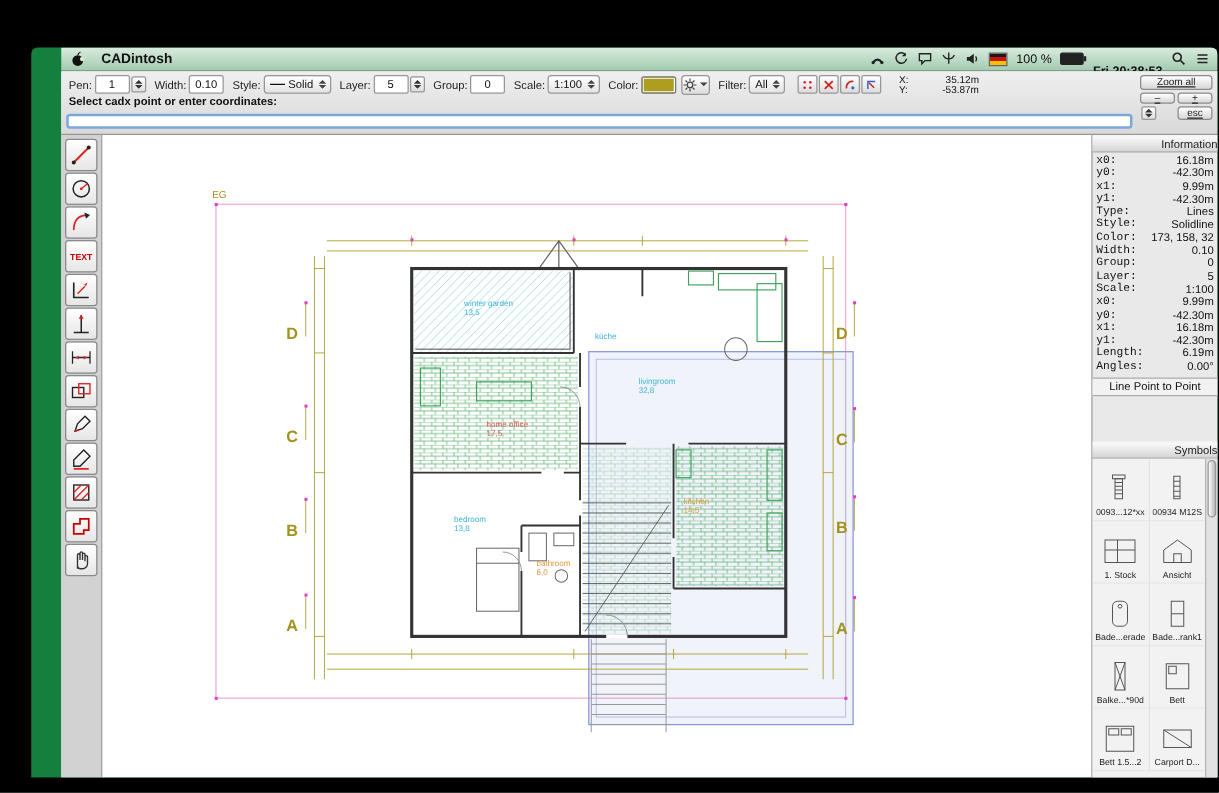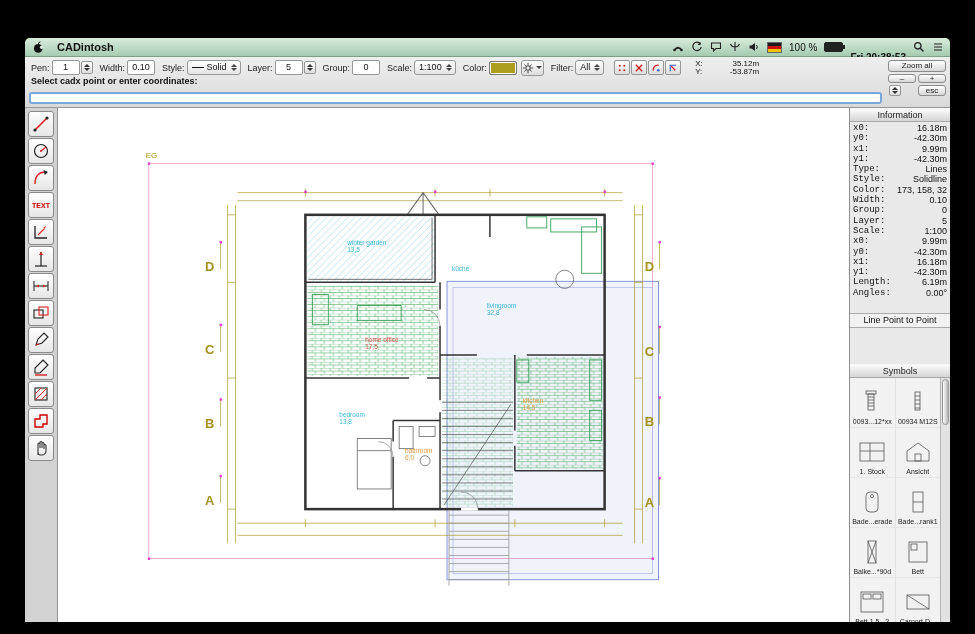--- a/index.html
+++ b/index.html
@@ -1,18 +1,18 @@
 <!DOCTYPE html>
 <html><head>
 <meta charset="utf-8">
 <style>
   html,body{margin:0;padding:0;background:#000;}
   body{font-family:"Liberation Sans",sans-serif;-webkit-font-smoothing:antialiased;}
   .stage{position:relative;width:975px;height:634px;background:#000;overflow:hidden;}
-  .screen{position:absolute;left:25px;top:38px;width:925px;height:584px;border-radius:5px 5px 0 0;overflow:hidden;display:flex;flex-direction:column;background:#84cc16;}
+  .screen{position:absolute;left:25px;top:38px;width:925px;height:584px;border-radius:5px 5px 0 0;overflow:hidden;display:flex;flex-direction:column;background:#15803d;padding-left:24px;}
 
   
   .menubar{height:18px;flex:0 0 18px;display:flex;align-items:center;background:linear-gradient(#d9ecdd,#a4cbb1);border-bottom:1px solid #7e9f8a;font-size:11px;color:#111;padding:0 6px;}
   .appleicon{width:14px;text-align:center;margin:0 2px;}
   .appname{font-weight:bold;padding:0 8px;}
   .mitem{padding:0 7px;line-height:18px;cursor:default;}
   .mright{margin-left:auto;display:flex;align-items:center;gap:7px;font-size:10px;}
   .sicon{display:inline-flex;align-items:center;}
   .flag{width:13px;height:9px;border:1px solid #666;background:linear-gradient(#1a1a1a 33%,#cc1111 33%,#cc1111 66%,#f5c400 66%);}
   .batt{width:17px;height:8px;border:1px solid #222;border-radius:2px;position:relative;background:#222;}
@@ -45,43 +45,43 @@
   .minibtn{display:inline-flex;align-items:center;justify-content:center;width:14px;height:13px;background:linear-gradient(#fff,#dcdcdc);border:1px solid #979797;margin-left:1px;border-radius:2px;}
   .lineswatch{display:inline-block;width:12px;height:1px;background:#111;}
   .xy{margin-left:14px;font-size:8px;line-height:8px;color:#111;}
   .xyrow{display:flex;width:64px;}
   .xyrow b{font-weight:normal;width:12px;}
   .xyrow span{flex:1;text-align:right;}
   .plabel{margin:1px 0 1px 2px;font-size:9px;font-weight:bold;color:#111;line-height:9px;}
   .inputwrap{margin-right:64px;}
   input.cmd{width:100%;height:12px;box-sizing:border-box;border:2px solid #7aa8db;border-radius:3px;font-size:9px;padding:0 3px;outline:none;font-family:"Liberation Sans",sans-serif;}
   .cluster{position:absolute;top:3px;right:4px;width:58px;}
-  .btn{background:linear-gradient(#fff,#d7d7d7);border:1px solid #8b8b8b;border-radius:3px;font-size:8px;text-align:center;color:#222;box-sizing:border-box;}
+  .btn{background:linear-gradient(#fff,#d7d7d7);border:1px solid #8b8b8b;border-radius:3px;font-size:8px;text-align:center;color:#222;box-sizing:border-box;text-decoration:underline;}
   .zoomall{display:block;width:100%;height:12px;line-height:10px;margin-bottom:2px;}
   .mprow{display:flex;gap:2px;margin-bottom:2px;}
   .mprow .btn{flex:1;height:9px;line-height:7px;font-size:8px;}
   .escrow{display:flex;gap:17px;align-items:center;}
   .escrow .step{height:11px;}
   .escbtn{flex:1;height:11px;line-height:9px;}
 
   
   .content{flex:1;display:flex;min-height:0;}
   .palette{flex:0 0 32px;background:#d2d2d2;border-right:1px solid #979797;padding-top:2px;overflow:hidden;}
   .tool{width:26px;height:26px;margin:1px auto;background:linear-gradient(#ffffff,#e6e6e6);border:1px solid #8a8a8a;border-radius:3px;display:flex;align-items:center;justify-content:center;box-sizing:border-box;}
   .canvas{flex:1;background:#fff;position:relative;overflow:hidden;}
   .canvas svg{position:absolute;left:0;top:0;width:100%;height:100%;}
 
   
   .rightpanel{flex:0 0 100px;background:#e9e9e9;border-left:1px solid #8f8f8f;display:flex;flex-direction:column;font-size:9px;min-height:0;}
-  .phead{flex:0 0 12px;line-height:12px;text-align:center;font-size:9px;color:#222;background:linear-gradient(#fbfbfb,#d5d5d5);border-bottom:1px solid #a8a8a8;border-top:1px solid #f5f5f5;}
+  .phead{flex:0 0 12px;line-height:12px;text-align:right;font-size:9px;color:#222;background:linear-gradient(#fbfbfb,#d5d5d5);border-bottom:1px solid #a8a8a8;border-top:1px solid #f5f5f5;}
   .irows{padding:1px 0;}
   .irow{display:flex;justify-content:space-between;padding:0 3px;line-height:10.3px;color:#111;}
   .irow .il{white-space:nowrap;font-family:Liberation Mono, monospace;}
   .irow .iv{white-space:nowrap;}
-  .modebox{margin-top:14px;border-top:1px solid #aaa;border-bottom:1px solid #aaa;background:#f2f2f2;text-align:center;line-height:13px;height:13px;color:#111;}
+  .modebox{margin-top:3px;border-top:1px solid #aaa;border-bottom:1px solid #aaa;background:#f2f2f2;text-align:center;line-height:13px;height:13px;color:#111;}
   .pspacer{flex:0 0 36px;}
   .symwrap{flex:1;position:relative;background:#f2f2f2;overflow:hidden;}
   .symgrid{position:absolute;left:0;top:0;right:9px;bottom:0;display:grid;grid-template-columns:1fr 1fr;grid-auto-rows:50px;}
   .symcell{display:flex;flex-direction:column;align-items:center;justify-content:flex-end;padding:1px 0;border-right:1px solid #e3e3e3;border-bottom:1px solid #e7e7e7;}
   .symcap{font-size:7px;color:#222;white-space:nowrap;max-width:44px;overflow:hidden;line-height:9px;}
   .vsb{position:absolute;top:0;right:0;bottom:0;width:9px;background:#e2e2e2;border-left:1px solid #b3b3b3;}
   .vsbthumb{position:absolute;top:1px;left:1px;right:1px;height:44px;background:linear-gradient(90deg,#fdfdfd,#b5b5b5);border:1px solid #969696;border-radius:4px;}
 </style>
 </head>
 <body>

